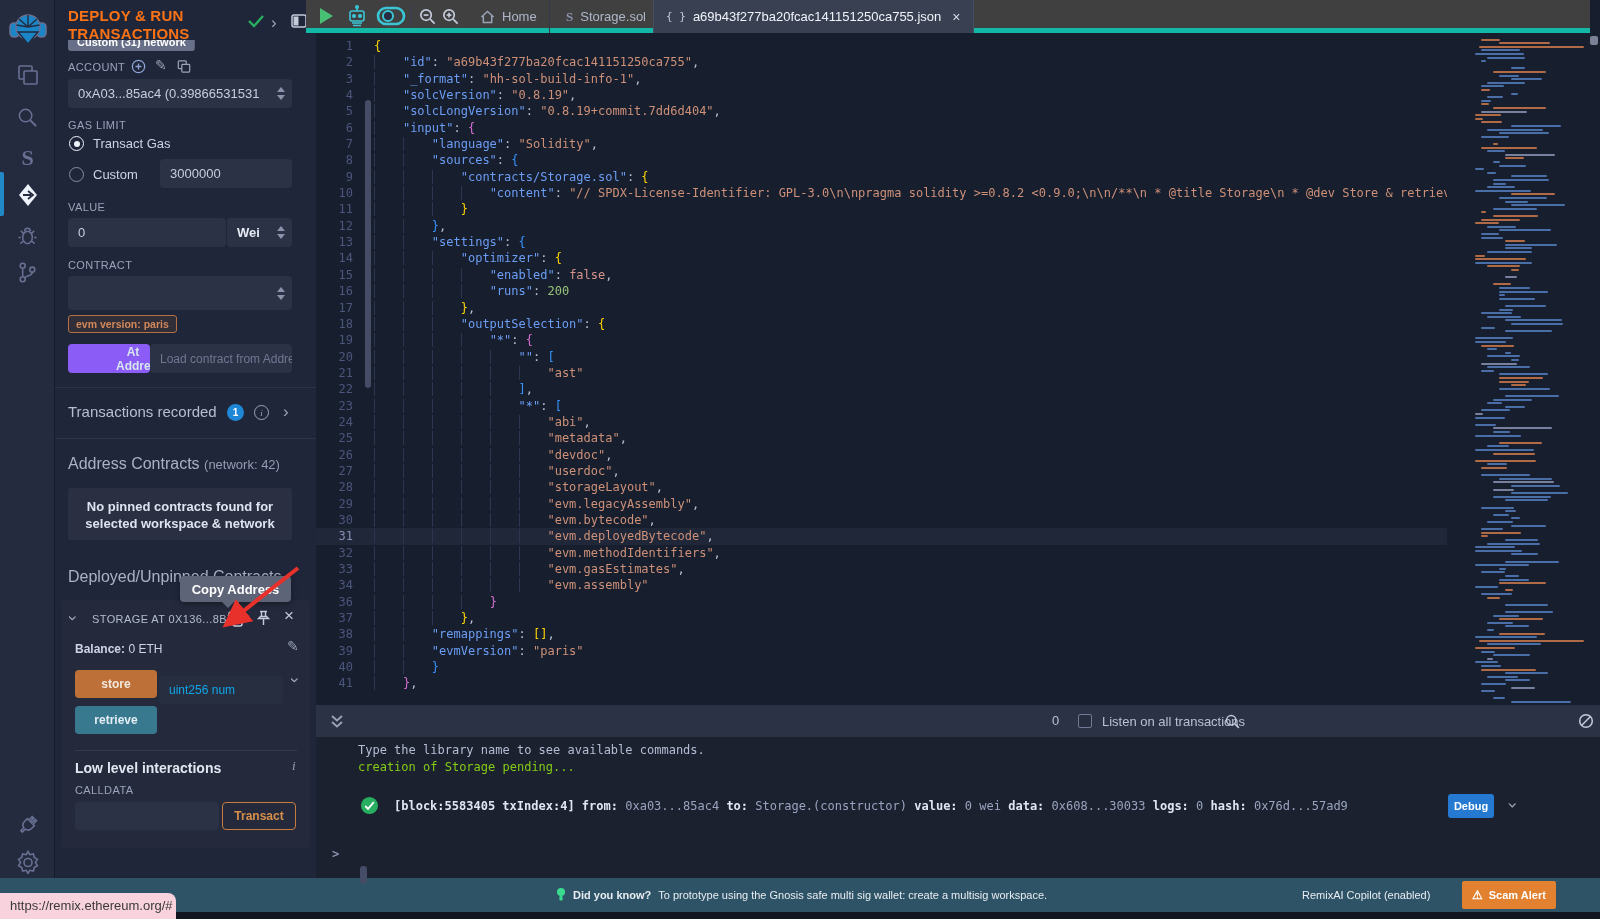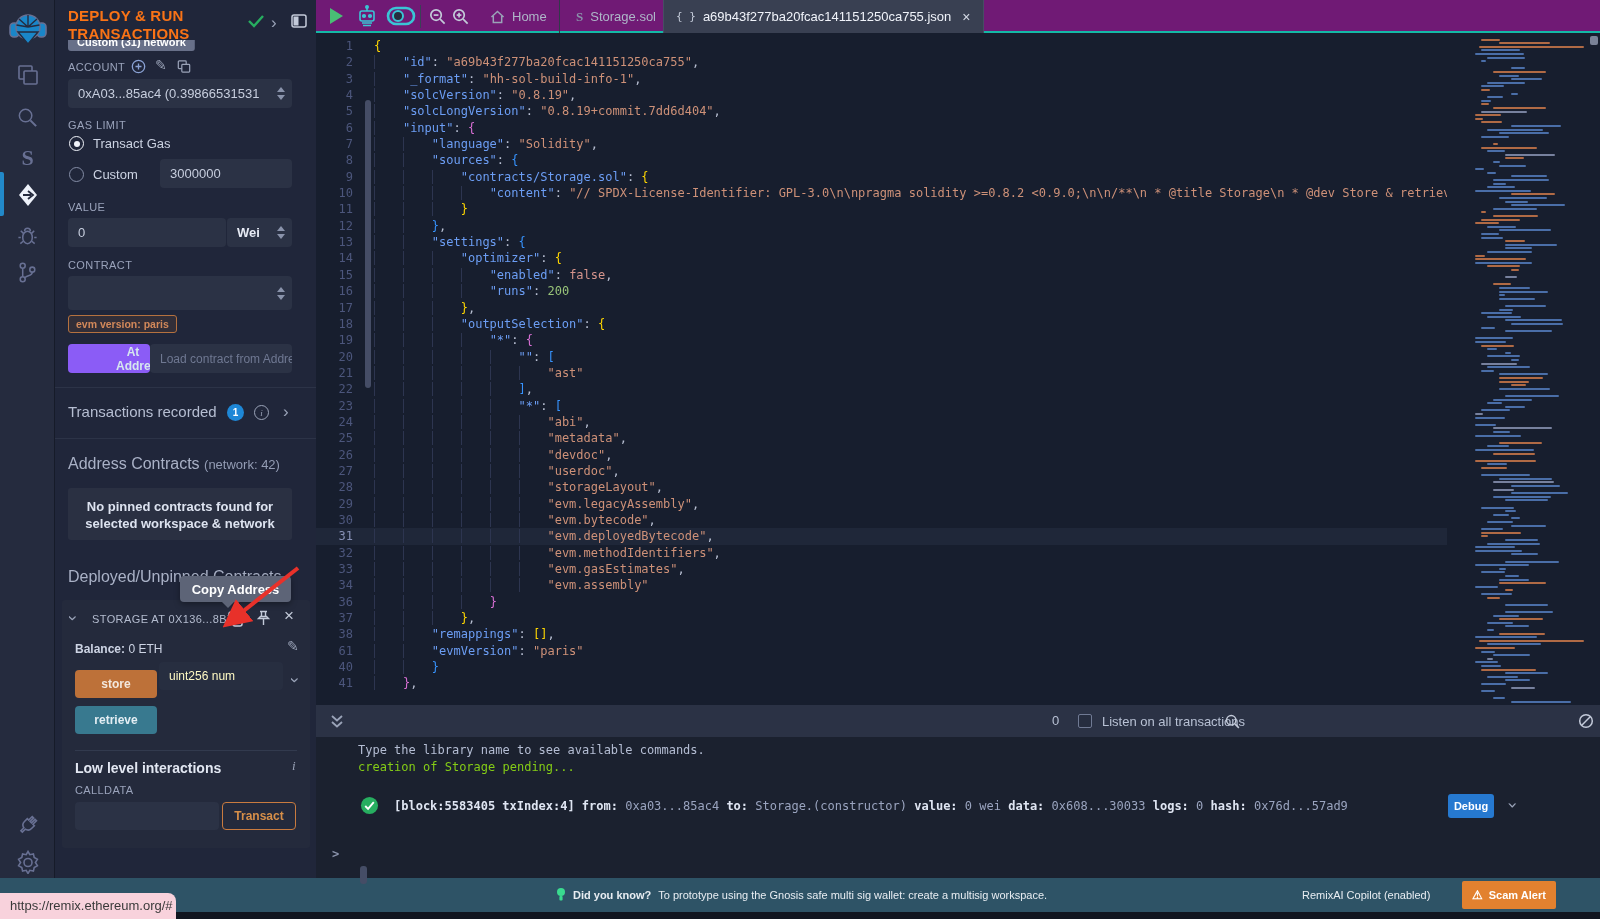--- a/index.html
+++ b/index.html
@@ -35,21 +35,21 @@
   .count-badge { position:absolute; width:17px; height:17px; border-radius:50%; background:#1e87d6; color:#fff; font-size:10px; font-weight:bold; display:flex; align-items:center; justify-content:center; }
   .icirc { position:absolute; width:15px; height:15px; border:1px solid #9aa3b8; border-radius:50%; color:#9aa3b8; font-size:9px; display:flex; align-items:center; justify-content:center; font-family:"Liberation Serif",serif; font-style:italic; }
   .chev { color:#9aa3b8; font-size:17px; }
   .card-empty { position:absolute; left:13px; top:488px; width:224px; height:52px; background:#2a3042; border-radius:3px; color:#dde3f0; font-size:13px; font-weight:bold; text-align:center; padding-top:10px; line-height:17px; }
   .dep-card { position:absolute; left:7px; top:600px; width:248px; height:248px; background:#242a3c; border-radius:3px; }
   .tooltip { position:absolute; left:180px; top:576px; width:111px; height:26px; background:#5d6477; border-radius:4px; color:#fff; font-size:13px; font-weight:bold; display:flex; align-items:center; justify-content:center; box-shadow:0 2px 6px rgba(0,0,0,.35); z-index:30; }
   .tooltip:after { content:""; position:absolute; left:42px; top:26px; border:6px solid transparent; border-top-color:#5d6477; }
   .pscroll { position:absolute; left:310px; width:6px; background:#454d66; border-radius:3px; z-index:5; }
 
   
-  #tabbar { left:316px; top:0; width:1284px; height:33px; background:#701a75; border-bottom:2px solid #14b8a6; }
+  #tabbar { left:306px; top:0; width:1284px; height:33px; background:#404040; border-bottom:5px solid #14b8a6; }
   .tab { position:absolute; top:0; height:33px; display:flex; align-items:center; gap:7px; font-size:13px; color:#aeb6c8; padding:0 12px; border-right:1px solid #323949; }
   .tab.active { background:#394052; color:#f0f3fa; border-left:1px solid #464e63; border-right:1px solid #464e63; }
   #code { left:316px; top:33px; width:1131px; height:673px; background:#171e2e; overflow:hidden; font-family:"DejaVu Sans Mono",monospace; font-size:12px; padding-top:5px; }
   .cl { height:16.35px; line-height:16.35px; white-space:pre; }
   .cl.cur { background:#1f2739; }
   .ln { display:inline-block; width:58px; text-align:right; color:#4c567c; padding-right:21px; }
   .cur .ln { color:#8791b5; }
   .k{color:#6c9ef5} .s{color:#ce9178} .n{color:#98c379} .f{color:#d5948c} .p{color:#b9c0d3}
   .b0{color:#ffd700} .b1{color:#da70d6} .b2{color:#3794ff}
   .ig { background:linear-gradient(#2d3550,#2d3550) left top/1px 100% no-repeat; }
@@ -223,21 +223,21 @@
           <path d="M4 1.5 h7 M5.5 1.5 v5 M9.5 1.5 v5 M2.5 8.5 h10 l-2-2 h-6 z M7.5 8.5 v6.5" stroke="#c3cad9" stroke-width="1.4" fill="none"></path>
         </svg>
       <div class="abs" style="left:222px;top:6px;color:#c3cad9;font-size:17px">×</div>
 
       <div class="abs" style="left:13px;top:42px;font-size:12px;color:#cdd4e4">
         <b>Balance:</b> <span>0 ETH</span>
       </div>
       <div class="abs" style="left:225px;top:38px;color:#9aa3b8;font-size:14px">✎</div>
 
       <button class="abs" style="left:13px;top:70px;width:82px;height:28px;background:#bd7139;color:#f3e8dd;font-weight:bold;font-size:12px;border:none;border-radius:4px">store</button>
-      <div class="inp" style="left:97px;top:62px;width:124px;height:28px;background:#272e40;color:#fef9c3;font-size:12px">
+      <div class="inp" style="left:97px;top:76px;width:124px;height:28px;background:#272e40;color:#0ea5e9;font-size:12px">
           <span>uint256 num</span>
         </div>
       <div class="abs chev" style="left:230px;top:70px;transform:rotate(90deg)">›</div>
 
       <button class="abs" style="left:13px;top:106px;width:82px;height:28px;background:#38798f;color:#e4eef4;font-weight:bold;font-size:12px;border:none;border-radius:4px">retrieve</button>
 
       <div class="abs" style="left:13px;top:150px;width:222px;height:1px;background:#323a4e"></div>
       <div class="abs" style="left:13px;top:160px;font-size:14px;font-weight:bold;color:#e2e7f2">Low level interactions</div>
       <div class="abs" style="left:230px;top:158px;color:#9aa3b8;font-size:13px;font-family:'Liberation Serif',serif;font-style:italic">i</div>
       <div class="abs" style="left:13px;top:184px;font-size:11px;color:#9aa3bb;letter-spacing:.4px">CALLDATA</div>
@@ -339,21 +339,21 @@
       <div class="cl"><span class="ln">28</span><span class="ig">    </span><span class="ig">    </span><span class="ig">    </span><span class="ig">    </span><span class="ig">    </span><span class="ig">    </span><span class="s">"storageLayout"</span><span class="p">,</span></div>
       <div class="cl"><span class="ln">29</span><span class="ig">    </span><span class="ig">    </span><span class="ig">    </span><span class="ig">    </span><span class="ig">    </span><span class="ig">    </span><span class="s">"evm.legacyAssembly"</span><span class="p">,</span></div>
       <div class="cl"><span class="ln">30</span><span class="ig">    </span><span class="ig">    </span><span class="ig">    </span><span class="ig">    </span><span class="ig">    </span><span class="ig">    </span><span class="s">"evm.bytecode"</span><span class="p">,</span></div>
       <div class="cl cur"><span class="ln">31</span><span class="ig">    </span><span class="ig">    </span><span class="ig">    </span><span class="ig">    </span><span class="ig">    </span><span class="ig">    </span><span class="s">"evm.deployedBytecode"</span><span class="p">,</span></div>
       <div class="cl"><span class="ln">32</span><span class="ig">    </span><span class="ig">    </span><span class="ig">    </span><span class="ig">    </span><span class="ig">    </span><span class="ig">    </span><span class="s">"evm.methodIdentifiers"</span><span class="p">,</span></div>
       <div class="cl"><span class="ln">33</span><span class="ig">    </span><span class="ig">    </span><span class="ig">    </span><span class="ig">    </span><span class="ig">    </span><span class="ig">    </span><span class="s">"evm.gasEstimates"</span><span class="p">,</span></div>
       <div class="cl"><span class="ln">34</span><span class="ig">    </span><span class="ig">    </span><span class="ig">    </span><span class="ig">    </span><span class="ig">    </span><span class="ig">    </span><span class="s">"evm.assembly"</span></div>
       <div class="cl"><span class="ln">36</span><span class="ig">    </span><span class="ig">    </span><span class="ig">    </span><span class="ig">    </span><span class="b1">}</span></div>
       <div class="cl"><span class="ln">37</span><span class="ig">    </span><span class="ig">    </span><span class="ig">    </span><span class="b0">}</span><span class="p">,</span></div>
       <div class="cl"><span class="ln">38</span><span class="ig">    </span><span class="ig">    </span><span class="k">"remappings"</span><span class="p">:</span><span class="p"> </span><span class="b0">[</span><span class="b0">]</span><span class="p">,</span></div>
-      <div class="cl"><span class="ln">61</span><span class="ig">    </span><span class="ig">    </span><span class="k">"evmVersion"</span><span class="p">:</span><span class="p"> </span><span class="s">"paris"</span></div>
+      <div class="cl"><span class="ln">39</span><span class="ig">    </span><span class="ig">    </span><span class="k">"evmVersion"</span><span class="p">:</span><span class="p"> </span><span class="s">"paris"</span></div>
       <div class="cl"><span class="ln">40</span><span class="ig">    </span><span class="ig">    </span><span class="b2">}</span></div>
       <div class="cl"><span class="ln">41</span><span class="ig">    </span><span class="b1">}</span><span class="p">,</span></div>
     </div>
   <div id="minimap" class="abs">
       <div class="mmrow" style="left: 6px; top: 3.6px; width: 18.9942px; background: rgb(176, 106, 69);"></div>
       <div class="mmrow" style="left: 24px; top: 7.2px; width: 50.5914px; background: rgb(176, 106, 69);"></div>
       <div class="mmrow" style="left: 4px; top: 10.8px; width: 105px; background: rgb(176, 106, 69);"></div>
       <div class="mmrow" style="left: 6px; top: 14.4px; width: 38.7553px; background: rgb(74, 110, 168);"></div>
       <div class="mmrow" style="left: 0px; top: 18px; width: 49.4442px; background: rgb(74, 110, 168);"></div>
       <div class="mmrow" style="left: 12px; top: 21.6px; width: 38.1175px; background: rgb(74, 110, 168);"></div>

